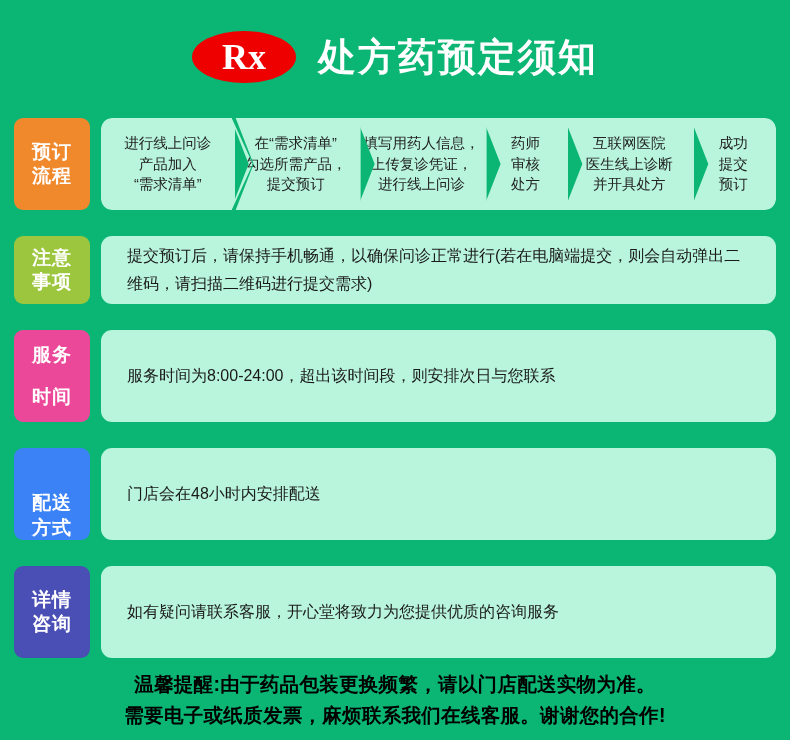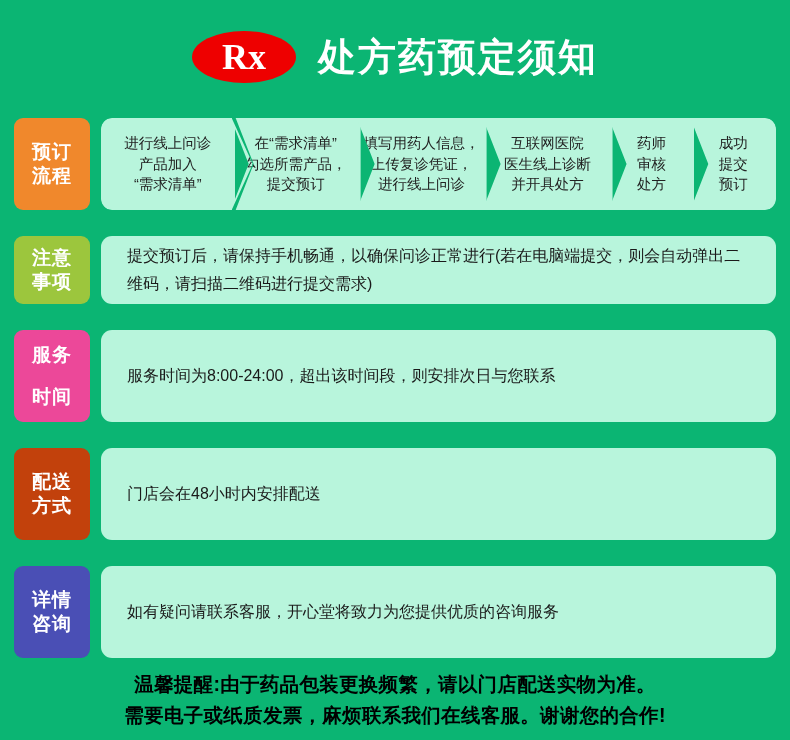--- a/index.html
+++ b/index.html
@@ -129,21 +129,21 @@
     border-top-right-radius: 11px;
     border-bottom-right-radius: 11px;
   }
   .flow-step.w-wide  { flex: 1.32; }
   .flow-step.w-mid   { flex: 1.28; }
   .flow-step.w-narrow{ flex: 0.80; }
 
   
   .notice-row  .row-label { background: #9cc63d; }
   .hours-row   .row-label { background: #ec4899; gap: 17px; }
-  .deliver-row .row-label { background: #c2410c; }
+  .deliver-row .row-label { background: #3b82f6; justify-content: flex-end; }
   .consult-row .row-label { background: #4a4fb5; }
 
   .notice-row  .row-panel,
   .notice-row  .row-label  { height: 68px; }
   .hours-row   .row-panel,
   .hours-row   .row-label  { height: 92px; }
   .deliver-row .row-panel,
   .deliver-row .row-label  { height: 92px; }
   .consult-row .row-panel,
   .consult-row .row-label  { height: 92px; }
@@ -202,36 +202,36 @@
           <div>提交预订</div>
         </div>
     </div>
     <div class="flow-step w-mid">
       <div class="step-text">
           <div>填写用药人信息，</div>
           <div>上传复诊凭证，</div>
           <div>进行线上问诊</div>
         </div>
     </div>
+    <div class="flow-step w-narrow">
+      <div class="step-text">
+          <div>药师</div>
+          <div>审核</div>
+          <div>处方</div>
+        </div>
+    </div>
     <div class="flow-step w-mid">
       <div class="step-text">
           <div>互联网医院</div>
           <div>医生线上诊断</div>
           <div>并开具处方</div>
         </div>
     </div>
     <div class="flow-step w-narrow">
       <div class="step-text">
-          <div>药师</div>
-          <div>审核</div>
-          <div>处方</div>
-        </div>
-    </div>
-    <div class="flow-step w-narrow">
-      <div class="step-text">
           <div>成功</div>
           <div>提交</div>
           <div>预订</div>
         </div>
     </div>
   </div>
 </div>
 
 <div class="row notice-row">
   <div class="row-label">

